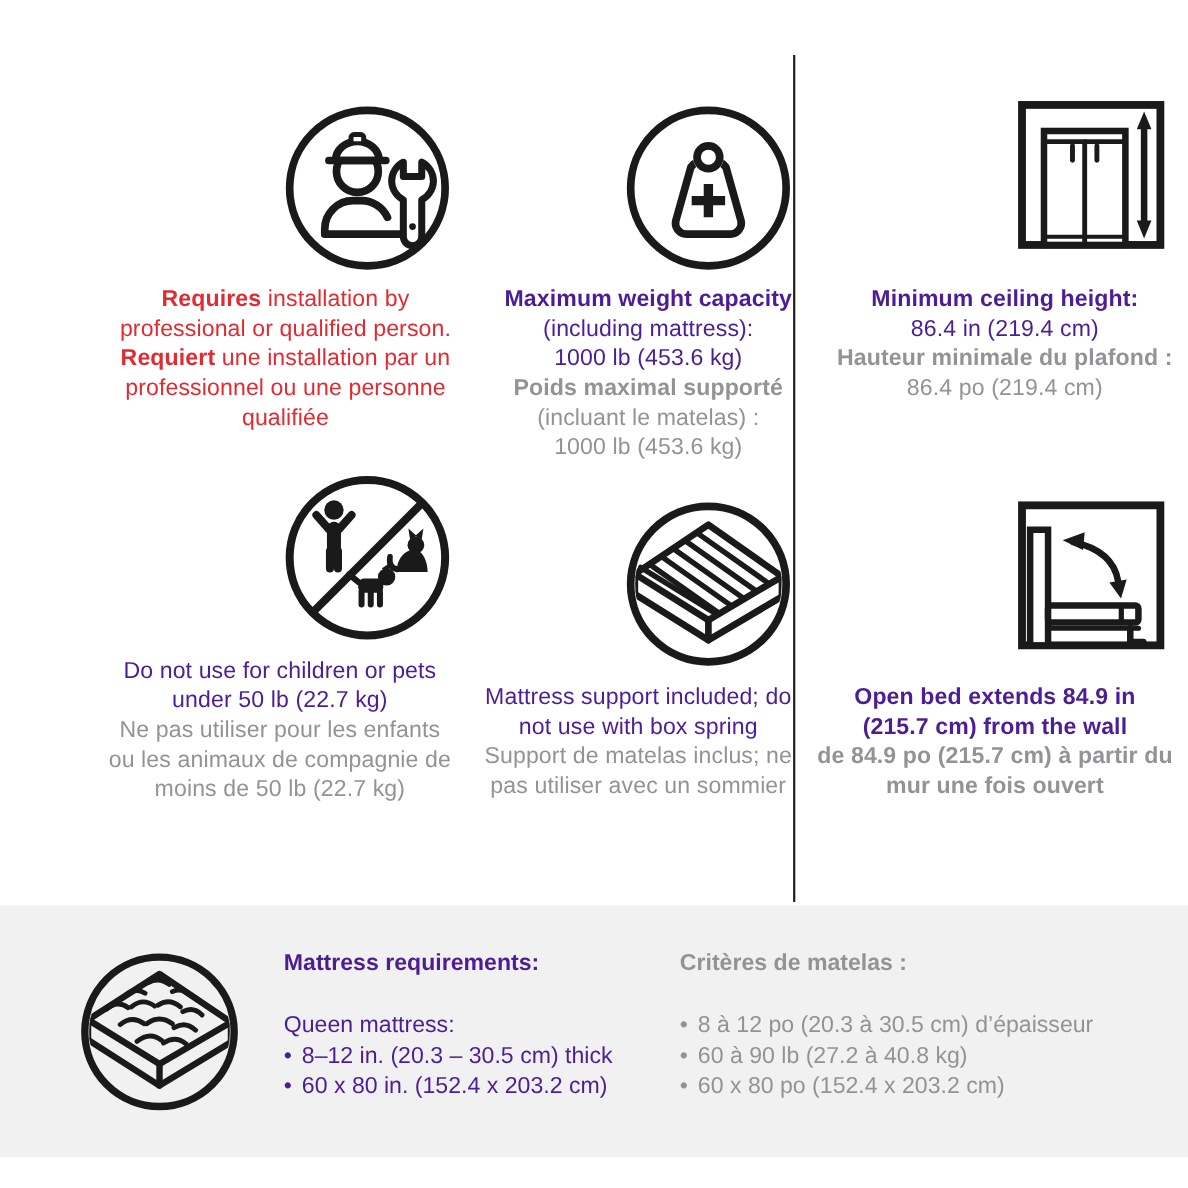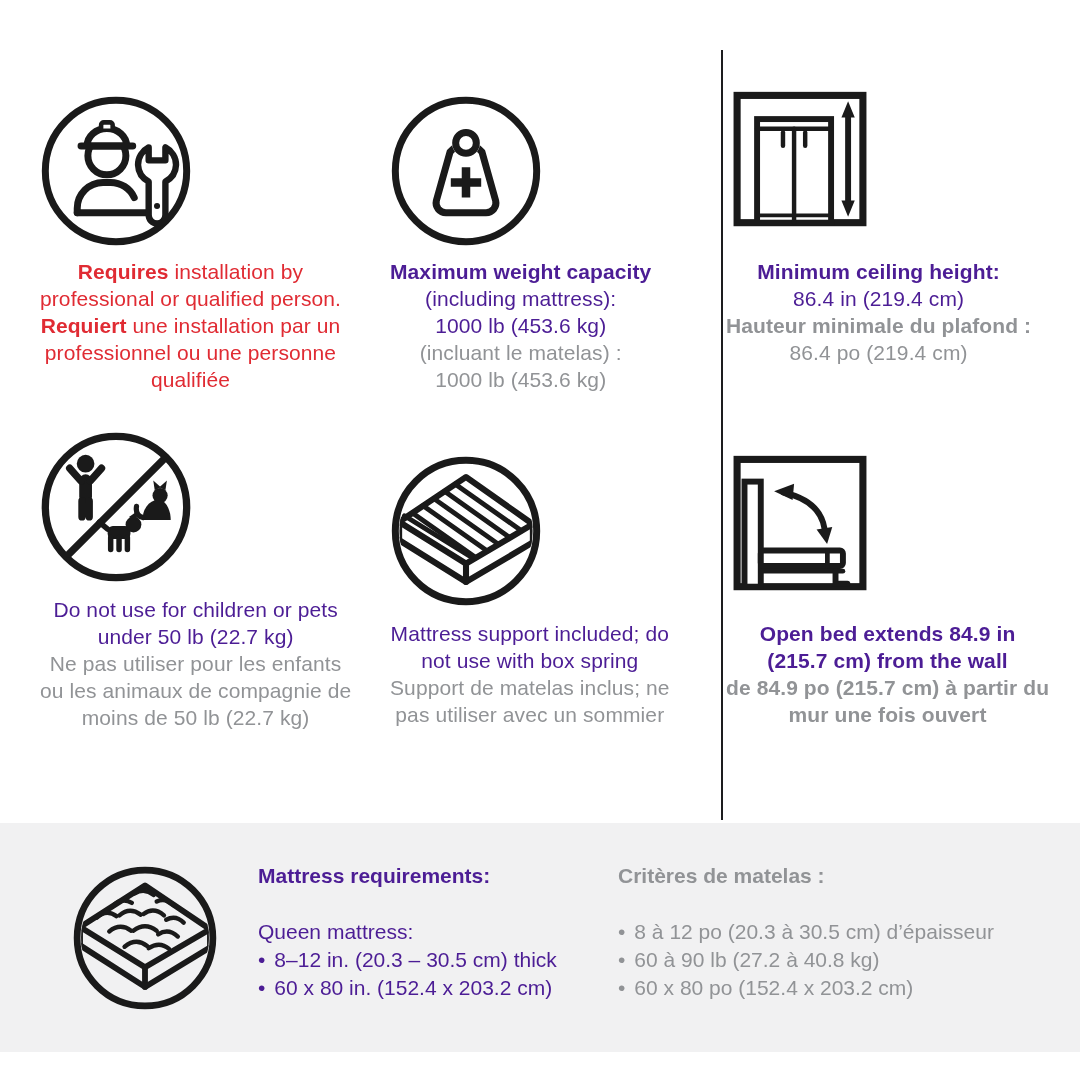--- a/index.html
+++ b/index.html
@@ -1,18 +1,18 @@
 <!DOCTYPE html>
 <html><head>
 <meta charset="utf-8">
 <style>
   html,body{margin:0;padding:0;background:#fff;}
   .canvas{position:relative;width:1080px;height:1080px;background:#ffffff;overflow:hidden;
           font-family:"Liberation Sans", sans-serif;color:#231f20;}
-  .block{position:absolute;display:flex;flex-direction:column;align-items:flex-start;text-align:center;}
+  .block{position:absolute;display:flex;flex-direction:column;align-items:flex-end;text-align:center;}
   .b0{left:40px;top:95px;width:370px;}
   .b1{left:390px;top:95px;width:330px;}
   .b2{left:726px;top:88px;width:340px;}
   .b3{left:40px;top:431px;width:370px;}
   .b4{left:390px;top:455px;width:330px;}
   .b5{left:726px;top:452px;width:340px;font-weight:bold;}
   .b0 .icon-wrap,.b1 .icon-wrap{margin-bottom:11px;}
   .b2 .icon-wrap{margin-bottom:22px;}
   .b3 .icon-wrap,.b4 .icon-wrap{margin-bottom:13px;}
   .b5 .icon-wrap{margin-bottom:20px;}
@@ -73,20 +73,21 @@
         <path d="M40 57.5 H60 M50 47.5 V67.5" stroke-width="5.6" stroke-linecap="butt"></path>
       </svg>
     </div>
     <div class="txt">
       <div class="en t-black">
         <div class="ln"><b>Maximum weight capacity</b><span></span></div>
         <div class="ln"><b></b><span>(including mattress):</span></div>
         <div class="ln"><b></b><span>1000 lb (453.6 kg)</span></div>
       </div>
       <div class="fr t-gray">
+        <div class="ln"><b>Poids maximal supporté</b><span></span></div>
         <div class="ln"><b></b><span>(incluant le matelas) :</span></div>
         <div class="ln"><b></b><span>1000 lb (453.6 kg)</span></div>
       </div>
     </div>
   </section>
 
   <section class="block b2">
     <div class="icon-wrap">
       <svg class="icon-svg" width="148" height="148" viewBox="0 0 100 100" fill="none" stroke="#1a1a1a">
         <rect x="7.5" y="5" width="85" height="86" stroke-width="4.8"></rect>

